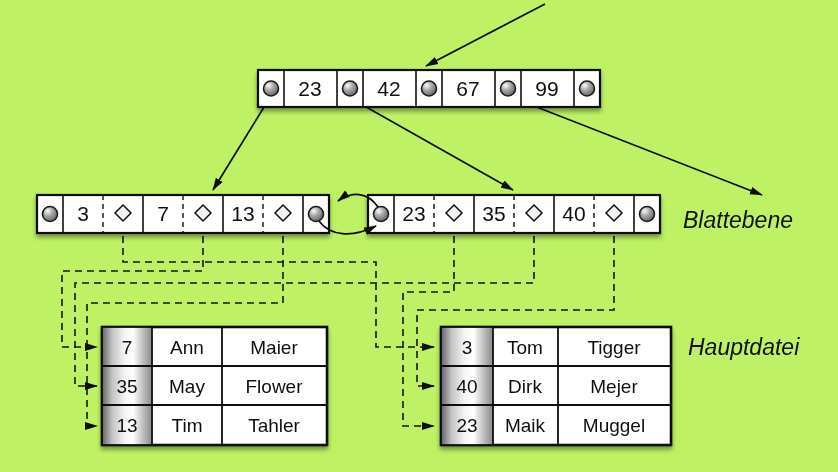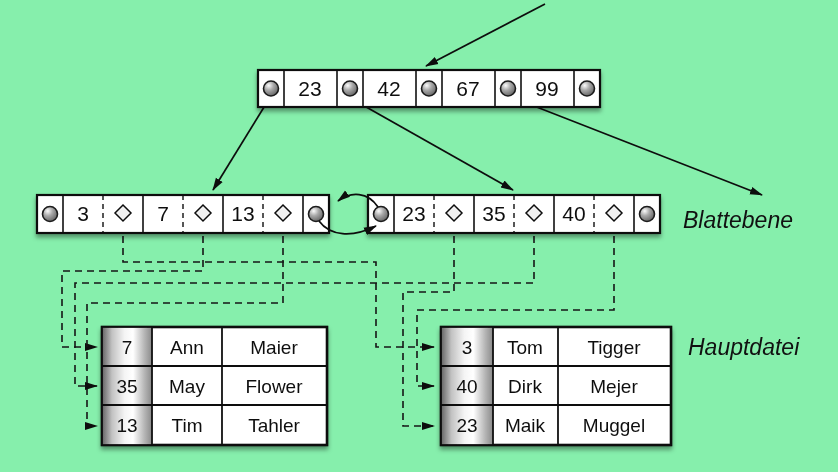--- a/index.html
+++ b/index.html
@@ -1,17 +1,17 @@
 <!DOCTYPE html>
 <html><head>
 <meta charset="utf-8">
 <style>
   html,body{margin:0;padding:0;}
   body{background:#e9e9e9;font-family:"Liberation Sans",sans-serif;}
-  .stage{position:relative;width:838px;height:472px;background:#86efac;overflow:hidden;}
+  .stage{position:relative;width:838px;height:472px;background:#bef264;overflow:hidden;}
   svg{display:block;}
   text{font-family:"Liberation Sans","DejaVu Sans",sans-serif;fill:#111;}
   .key-txt{font-size:21px;}
   .tbl-txt{font-size:19px;}
   .lvl-lbl{font-size:23px;font-style:italic;}
   .cell{fill:#ffffff;stroke:#111;stroke-width:2.2;}
   .div-solid{stroke:#111;stroke-width:1.6;}
   .div-dash{stroke:#111;stroke-width:1.4;stroke-dasharray:5 4;}
   .ptr-dot{fill:url(#sphereGrad);stroke:#1c1c1c;stroke-width:1.6;}
   .dia{fill:#f1f1f1;stroke:#111;stroke-width:1.5;}

